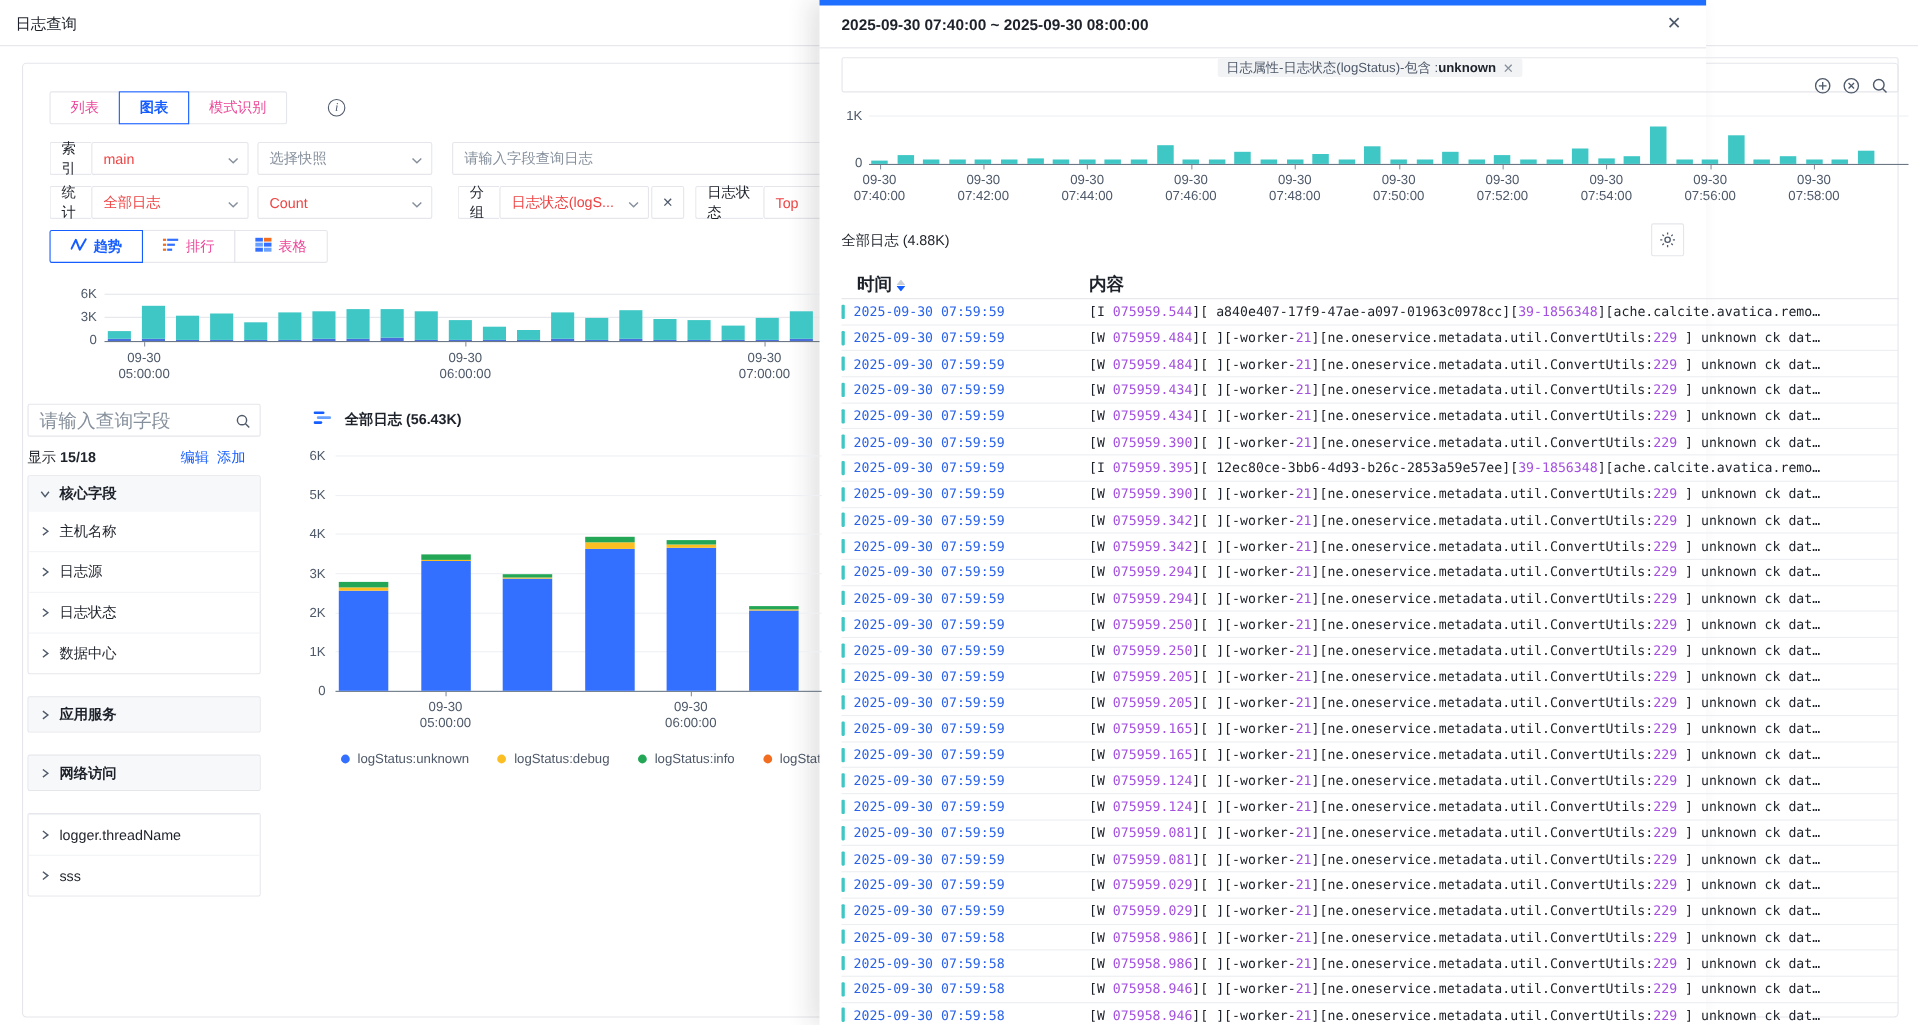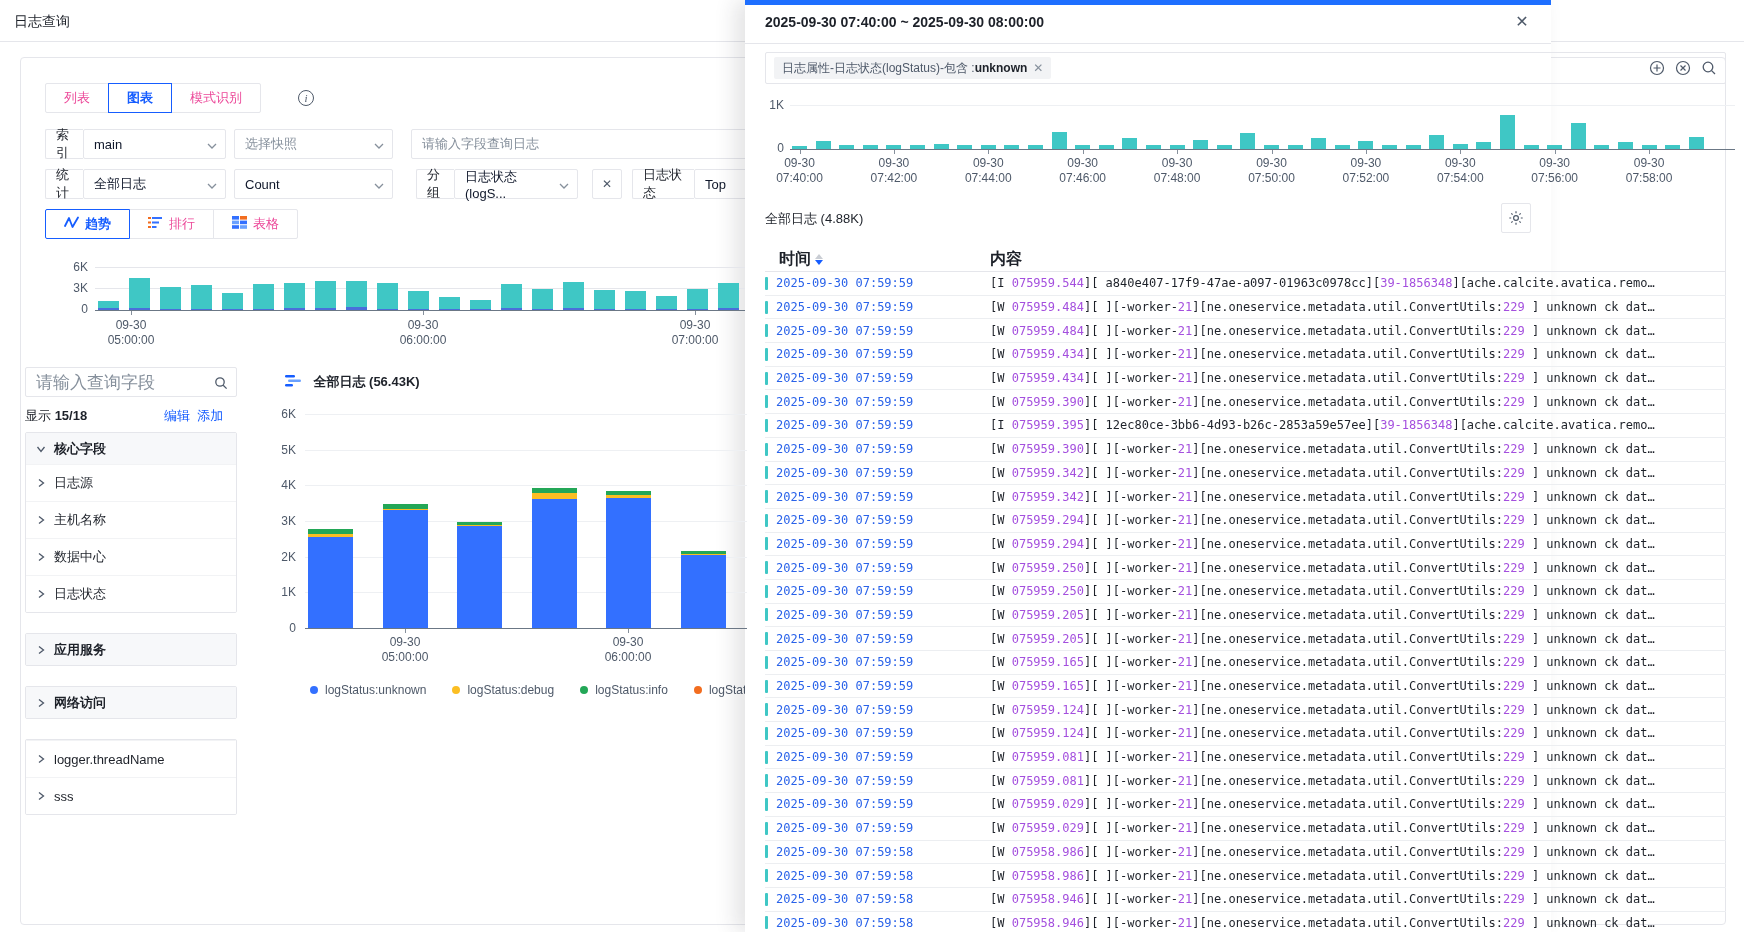--- a/index.html
+++ b/index.html
@@ -22,21 +22,21 @@
   .seg-btn:first-child { margin-left:0; border-radius:2px 0 0 2px; }
   .seg-btn:last-child { border-radius:0 2px 2px 0; }
   .seg-btn.active { border-color:#165dff; color:#165dff; z-index:2; font-weight:bold; }
 
   .info-icon { position:absolute; width:16px; height:16px; border:1px solid #4e5969;
     border-radius:50%; font-size:11px; color:#4e5969; text-align:center; line-height:14px;
     font-family:"Liberation Serif",serif; font-style:italic; }
 
   .sel { position:absolute; height:30px; border:1px solid #e5e6eb; border-radius:2px;
     background:#fff; display:flex; align-items:center; padding:0 26px 0 10px;
-    font-size:13px; color:#0f172a; }
+    font-size:13px; color:#ef4444; }
   .sel .chev { position:absolute; right:8px; top:11px; }
   .sel.ph { color:#86909c; }
   .addon { position:absolute; height:30px; border:1px solid #e5e6eb; border-radius:2px 0 0 2px;
     border-right:none; background:#fff; display:flex; align-items:center; padding:0 10px;
     font-size:13px; color:#1d2129; }
   .txtinput { position:absolute; height:30px; border:1px solid #e5e6eb; border-radius:2px;
     background:#fff; display:flex; align-items:center; padding:0 10px; font-size:13px; color:#86909c; }
   .xbtn { position:absolute; width:30px; height:30px; border:1px solid #e5e6eb; border-radius:2px;
     background:#fff; color:#4e5969; font-size:12px; display:flex; align-items:center; justify-content:center; cursor:pointer; }
 
@@ -66,21 +66,21 @@
 
   
   .drawer { position:absolute; left:745px; top:0; width:806px; height:932px; background:#fff;
     box-shadow:-10px 0 20px rgba(29,33,41,.12); }
   .drawer-topbar { position:absolute; left:0; top:0; width:100%; height:5px; background:#1e6fff; }
   .drawer-title { position:absolute; left:20px; top:14px; font-size:14px; font-weight:bold; color:#1d2129; }
   .drawer-close { position:absolute; right:20px; top:13px; width:18px; height:18px; color:#4e5969;
     font-size:16px; line-height:18px; text-align:center; cursor:pointer; }
   .drawer-divider { position:absolute; left:0; top:43px; width:100%; height:1px; background:#e5e6eb; }
   .filter-bar { position:absolute; left:20px; top:52px; width:961px; height:32px;
-    border:1px solid #e5e6eb; border-radius:2px; display:flex; align-items:center; padding:0 8px; }
+    border:1px solid #e5e6eb; border-radius:2px; display:flex; align-items:center; padding:0 8px;flex-direction:column; }
   .filter-tag { background:#f2f3f5; border-radius:2px; height:22px; display:flex; align-items:center;
     gap:6px; padding:0 8px; font-size:12px; color:#4e5969; }
   .filter-tag b { color:#1d2129; }
   .tag-x { color:#86909c; cursor:pointer; font-size:12px; }
   .fb-icons { margin-left:auto; display:flex; gap:10px; align-items:center; }
   .fb-icons svg { cursor:pointer; }
 
   .gear-btn { position:absolute; right:20px; top:203px; width:30px; height:30px;
     border:1px solid #e5e6eb; border-radius:2px; display:flex; align-items:center; justify-content:center; cursor:pointer; }
   .section-title { position:absolute; left:20px; top:210px; font-size:13px; color:#1d2129; }
@@ -141,21 +141,21 @@
           <path d="M1 3 L5 7 L9 3" fill="none" stroke="#86909c" stroke-width="1.3"></path>
         </svg>
     </div>
     <div class="sel" style="left:213px; top:111px; width:159px;">
       <span>Count</span>
       <svg class="chev" width="10" height="10" viewBox="0 0 10 10">
           <path d="M1 3 L5 7 L9 3" fill="none" stroke="#86909c" stroke-width="1.3"></path>
         </svg>
     </div>
     <div class="addon" style="left:395px; top:111px; width:38px;">分组</div>
-    <div class="sel" style="left:433px; top:111px; width:124px;">
+    <div class="sel" style="left:433px; top:111px; width:136px;">
       <span>日志状态(logS...</span>
       <svg class="chev" width="10" height="10" viewBox="0 0 10 10">
           <path d="M1 3 L5 7 L9 3" fill="none" stroke="#86909c" stroke-width="1.3"></path>
         </svg>
     </div>
     <div class="xbtn" style="left:571px; top:111px;">✕</div>
     <div class="addon" style="left:611px; top:111px; width:62px;">日志状态</div>
     <div class="sel" style="left:673px; top:111px; width:130px;">
       <span>Top</span>
       <svg class="chev" width="10" height="10" viewBox="0 0 10 10">
@@ -216,39 +216,39 @@
         <div class="fgroup-h">
           <svg class="chevron" viewBox="0 0 10 10">
             <path d="M1.5 3 L5 7.5 L8.5 3" fill="none" stroke="#4e5969" stroke-width="1.3"></path>
           </svg>
           <span>核心字段</span>
         </div>
         <div class="fitem">
           <svg class="chevron" viewBox="0 0 10 10">
             <path d="M3 1.5 L7.5 5 L3 8.5" fill="none" stroke="#4e5969" stroke-width="1.3"></path>
           </svg>
+          <span>主机名称</span>
+        </div>
+        <div class="fitem">
+          <svg class="chevron" viewBox="0 0 10 10">
+            <path d="M3 1.5 L7.5 5 L3 8.5" fill="none" stroke="#4e5969" stroke-width="1.3"></path>
+          </svg>
           <span>日志源</span>
         </div>
         <div class="fitem">
           <svg class="chevron" viewBox="0 0 10 10">
             <path d="M3 1.5 L7.5 5 L3 8.5" fill="none" stroke="#4e5969" stroke-width="1.3"></path>
           </svg>
-          <span>主机名称</span>
+          <span>日志状态</span>
         </div>
         <div class="fitem">
           <svg class="chevron" viewBox="0 0 10 10">
             <path d="M3 1.5 L7.5 5 L3 8.5" fill="none" stroke="#4e5969" stroke-width="1.3"></path>
           </svg>
           <span>数据中心</span>
-        </div>
-        <div class="fitem">
-          <svg class="chevron" viewBox="0 0 10 10">
-            <path d="M3 1.5 L7.5 5 L3 8.5" fill="none" stroke="#4e5969" stroke-width="1.3"></path>
-          </svg>
-          <span>日志状态</span>
         </div>
       </div>
       <div class="fblock">
         <div class="fgroup-h">
           <svg class="chevron" viewBox="0 0 10 10">
             <path d="M3 1.5 L7.5 5 L3 8.5" fill="none" stroke="#4e5969" stroke-width="1.3"></path>
           </svg>
           <span>应用服务</span>
         </div>
       </div>

